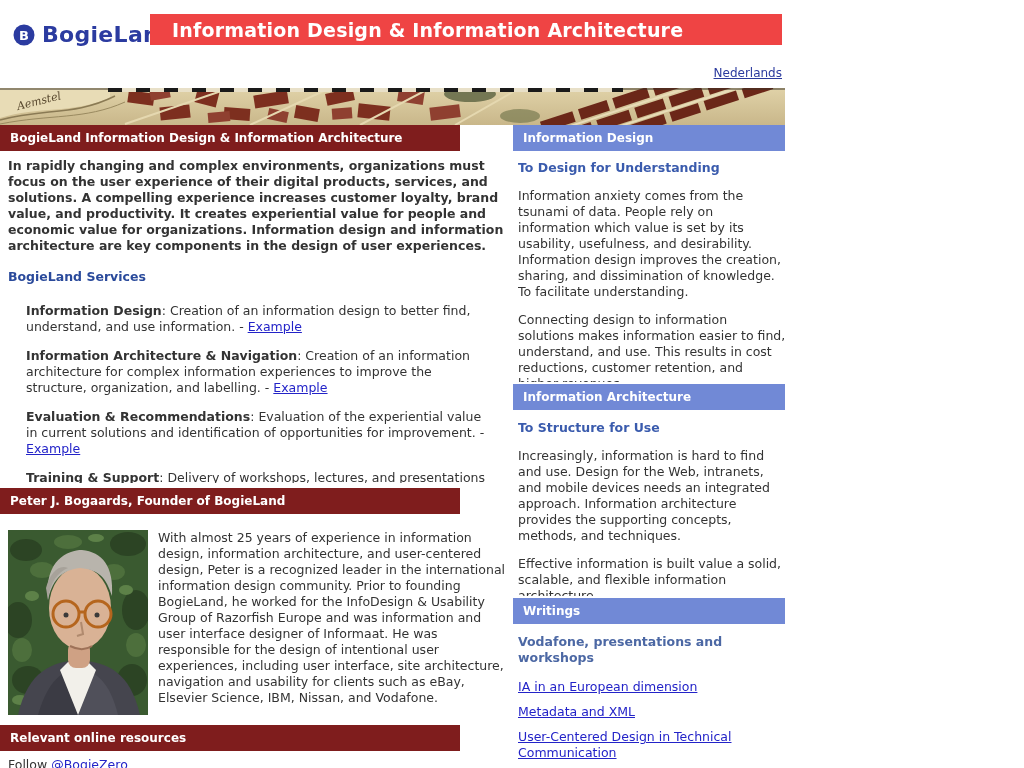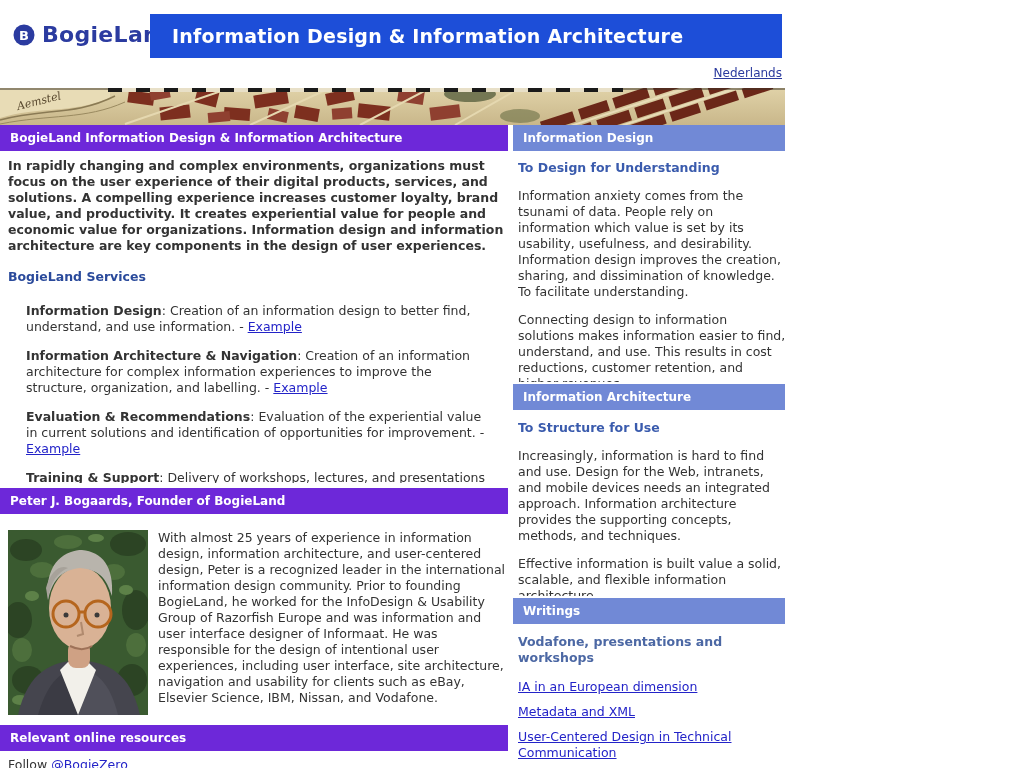--- a/index.html
+++ b/index.html
@@ -2,31 +2,31 @@
 <html><head>
 <meta charset="utf-8">
 <style>
   html,body{margin:0;padding:0;background:#fff;}
   .page{position:relative;width:1024px;height:768px;background:#fff;overflow:hidden;
         font-family:"DejaVu Sans",sans-serif;color:#333;}
   a{color:#2323c8;text-decoration:underline;cursor:pointer;}
   
   .logo{position:absolute;left:12px;top:22px;display:flex;align-items:center;gap:6px;}
   .logo .word{font-size:22px;font-weight:600;color:#2b3ba0;letter-spacing:.3px;}
-  .banner{position:absolute;left:150px;top:14px;width:632px;height:44px;background:#1d4ed8;
+  .banner{position:absolute;left:150px;top:14px;width:632px;height:31px;background:#ef4444;
           display:flex;align-items:center;}
   .banner span{color:#fff;font-size:19px;font-weight:600;padding-left:22px;letter-spacing:.2px;}
   .lang{position:absolute;top:66px;left:0;width:782px;text-align:right;font-size:12px;}
   .lang a{color:#2b3a9e;}
   
   .map{position:absolute;left:0;top:88px;width:785px;height:37px;overflow:hidden;}
   
   .bar{position:absolute;height:26px;line-height:26px;color:#fff;font-size:12px;
        padding-left:10px;box-sizing:border-box;white-space:nowrap;overflow:hidden;}
-  .bar-l{left:0;width:508px;background:#6d28d9;font-weight:bold;}
+  .bar-l{left:0;width:460px;background:#7f1d1d;font-weight:bold;}
   .bar-r{left:513px;width:272px;background:#7189d6;font-weight:600;}
   
   .blk{position:absolute;font-size:12.5px;line-height:16px;overflow:hidden;}
   .intro{left:8px;top:158px;width:500px;font-weight:bold;height:106px;}
   .svc-blk{left:8px;top:269px;width:500px;height:214px;}
   .svc-head{color:#2a4a9b;font-weight:bold;margin:0 0 14px 0;font-size:12.5px;}
   ul.svc{list-style:none;margin:18px;padding:0;}
   ul.svc li{position:relative;margin:0 0 13px 0;padding-left:0;}
   .founder-blk{left:8px;top:530px;width:500px;height:188px;}
   .photo{float:left;width:140px;height:185px;margin-right:10px;}

